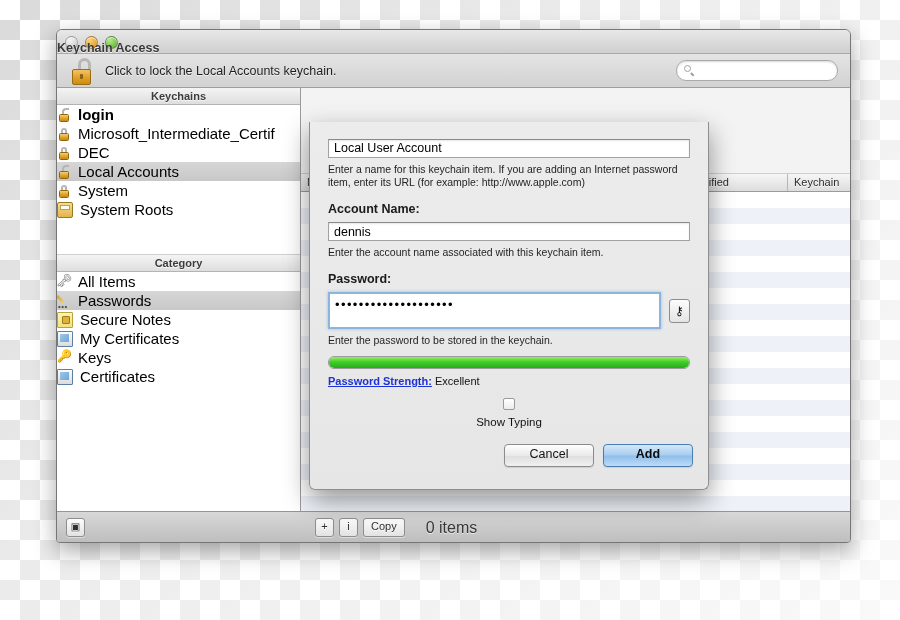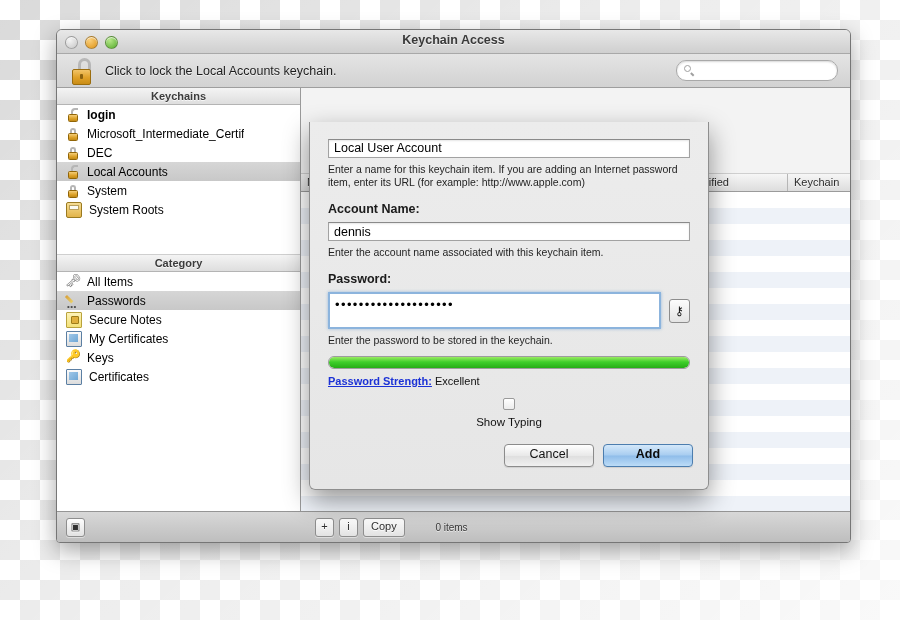--- a/index.html
+++ b/index.html
@@ -35,22 +35,21 @@
     box-shadow: 0 8px 22px rgba(0,0,0,0.35);
     overflow: hidden;
   }
   .titlebar {
     height: 23px;
     background: linear-gradient(to bottom, #e8e8e8 0%, #cfcfcf 100%);
     border-bottom: 1px solid #a8a8a8;
     position: relative;
   }
   .title-text {
-    position: absolute; left: 0; right: 0; top: 3px;
-    text-align: center;
+    position: absolute; left: 0; right: 0; top: 11px;
     font-size: 12.5px; font-weight: bold;
     color: #3a3a3a;
     text-shadow: 0 1px 0 rgba(255,255,255,0.75);
   }
   .lights { position: absolute; left: 8px; top: 6px; display: flex; gap: 7px; }
   .light { width: 11px; height: 11px; border-radius: 50%; border: 1px solid rgba(0,0,0,0.28);
            box-shadow: inset 0 1px 1px rgba(255,255,255,0.75); }
   .light.close { background: radial-gradient(circle at 35% 30%, #f4f4f4, #c6c6c6); }
   .light.min   { background: radial-gradient(circle at 35% 30%, #fbcf7a, #dd9418); }
   .light.zoom  { background: radial-gradient(circle at 35% 30%, #b6e888, #56ab2d); }
@@ -125,21 +124,21 @@
     font-size: 11px; font-weight: bold; color: #3c3c3c;
     line-height: 16px;
     text-shadow: 0 1px 0 rgba(255,255,255,0.7);
   }
   .group-header:first-child { border-top: none; }
   .list { flex: 0 0 auto; background: #fff; }
   .list.keychains { height: 149px; }
   .list.category { flex: 1 1 auto; }
   .row {
     height: 19px; display: flex; align-items: center;
-    padding-left: 9px; font-size: 12px; color: #000;
+    font-size: 15px; color: #000;
   }
   .row.selected { background: linear-gradient(to bottom, #d6d6d6, #c8c8c8); text-align: right; }
   .row.bold .row-label { font-weight: bold; }
   .row-label { margin-left: 7px; white-space: nowrap; overflow: hidden; }
 
   
   .ico { width: 14px; height: 14px; position: relative; flex: 0 0 14px; }
   .ico.padlock-closed .b, .ico.padlock-open .b {
     position: absolute; left: 2px; top: 6px; width: 10px; height: 8px;
     background: linear-gradient(to bottom, #f4cd77 0%, #dca128 60%, #c28a17 100%);
@@ -240,21 +239,21 @@
     padding: 0 7px;
     text-shadow: 0 1px 0 rgba(255,255,255,0.8);
     box-shadow: 0 1px 0 rgba(255,255,255,0.45);
     cursor: default;
   }
   .btn.sq { width: 17px; padding: 0; text-align: center; }
   .bottombar .left { margin-left: 9px; }
   .bottombar .mid { position: absolute; left: 258px; display: flex; gap: 5px; align-items:center; }
   .items-count {
     position: absolute; left: 0; right: 4px; text-align: center;
-    font-size: 10px; color: #383838; text-shadow: 0 1px 0 rgba(255,255,255,0.6);
+    font-size: 16px; color: #383838; text-shadow: 0 1px 0 rgba(255,255,255,0.6);
   }
   .eject-glyph { font-size: 10px; }
 
   
   .dialog {
     position: absolute;
     left: 252px; top: 92px;
     width: 398px; height: 367px;
     background: linear-gradient(to bottom, #ececec 0%, #e6e6e6 100%);
     border: 1px solid #8e8e8e;

